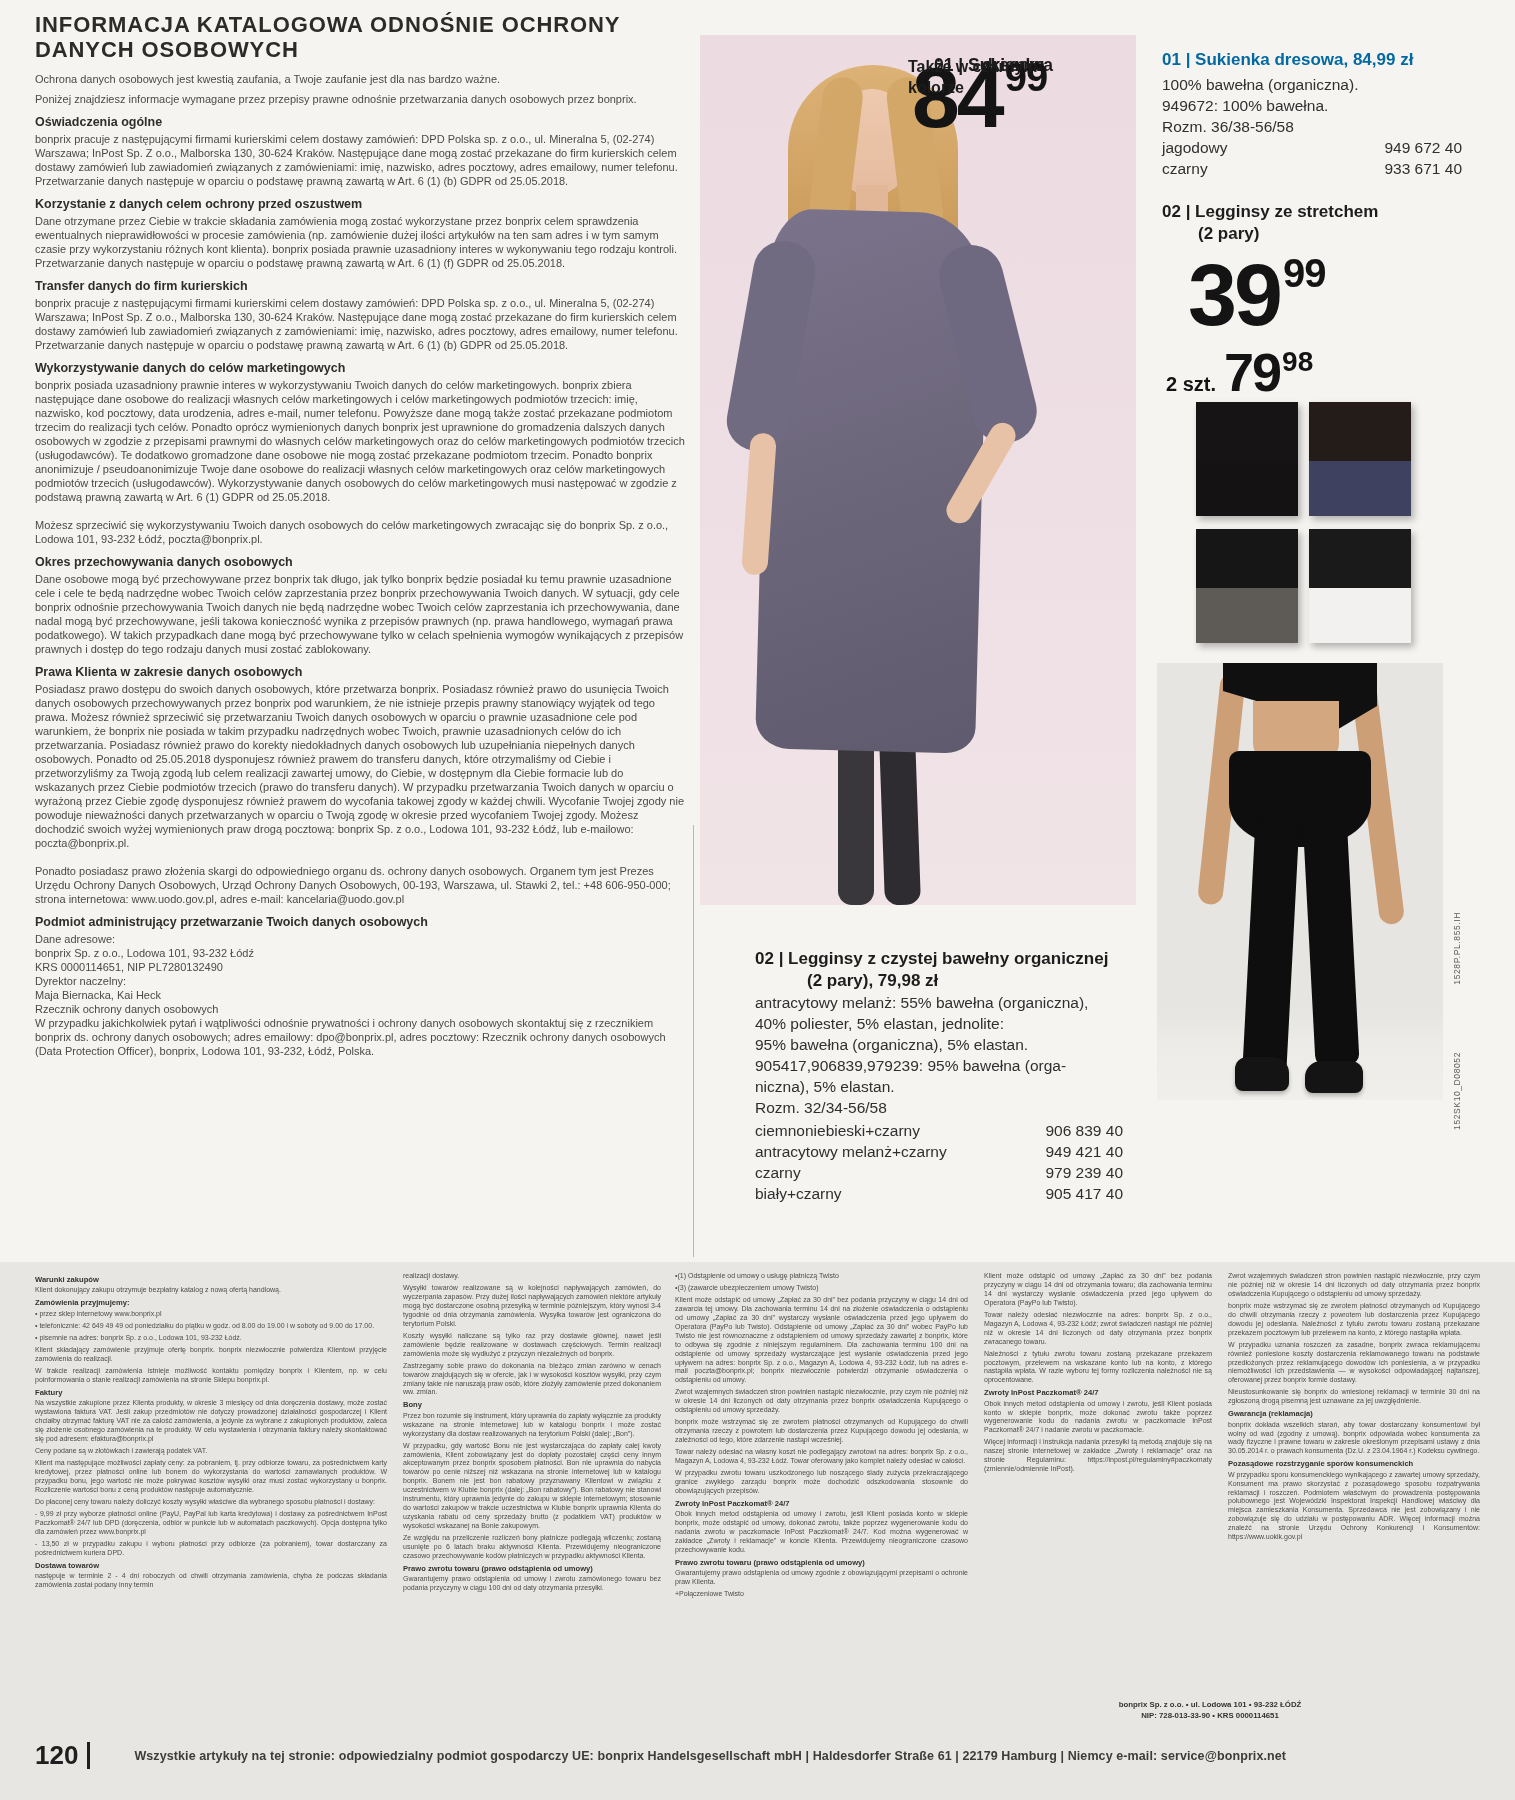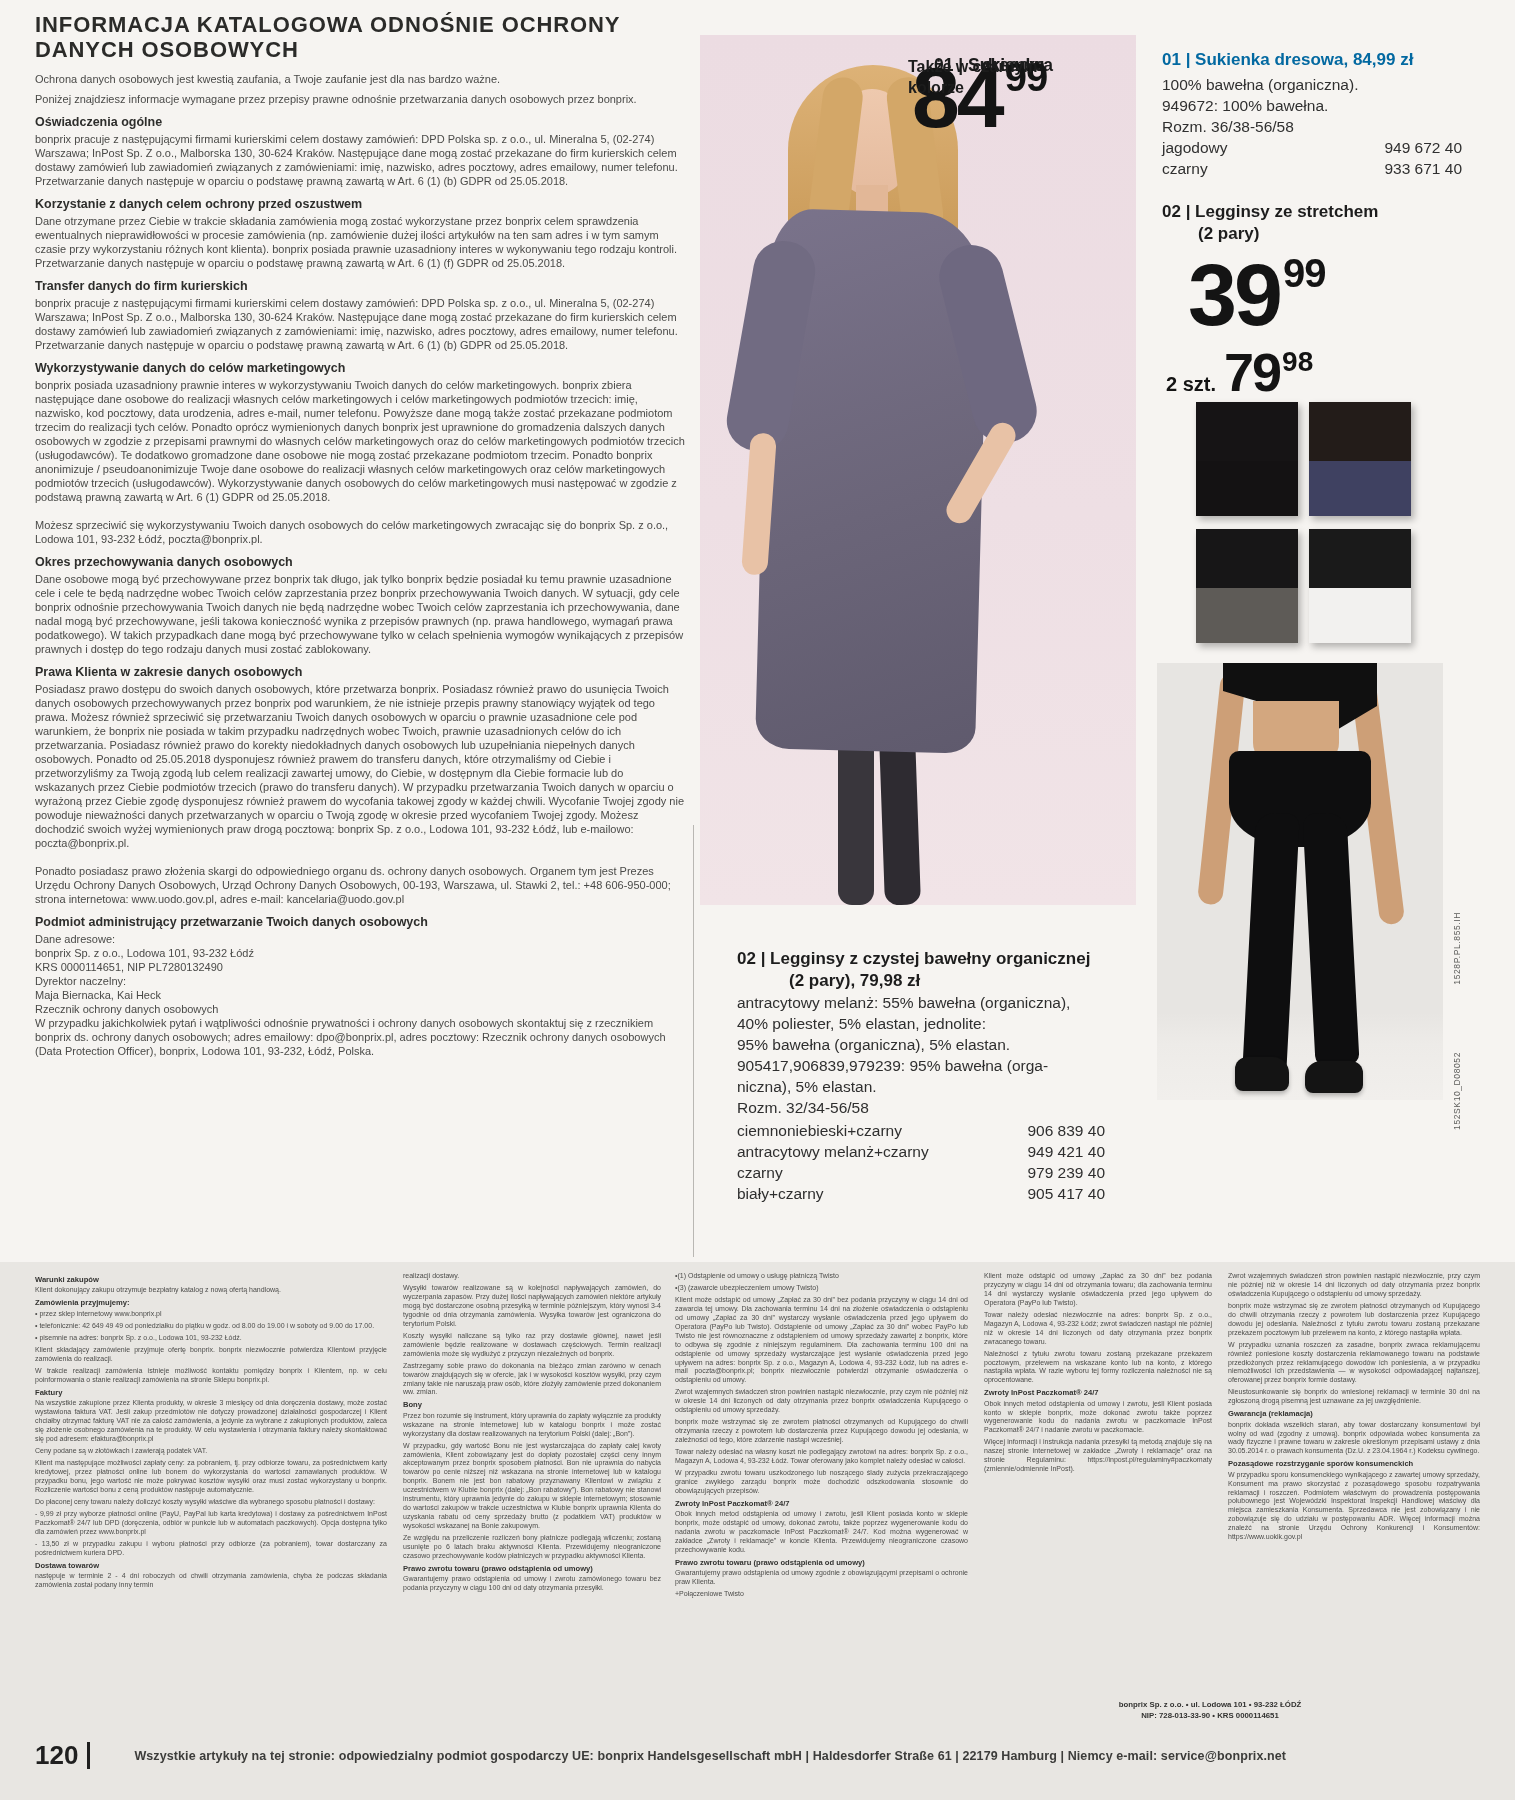--- a/index.html
+++ b/index.html
@@ -74,21 +74,21 @@
   .lg-mid{left:96px;top:38px;width:86px;height:62px;background:#d3a77f;border-radius:0 0 20px 20px;}
   .lg-arm-l{left:52px;top:10px;width:25px;height:232px;background:#cd9f77;border-radius:13px;transform:rotate(6deg);}
   .lg-arm-r{left:208px;top:10px;width:25px;height:252px;background:#cd9f77;border-radius:13px;transform:rotate(-7deg);}
   .lg-hips{left:72px;top:88px;width:142px;height:96px;background:#0e0e0f;border-radius:10px 10px 46% 46%;}
   .lg-leg1{left:92px;top:150px;width:44px;height:262px;background:#0e0e0f;border-radius:20px 12px 10px 10px;transform:rotate(3deg);}
   .lg-leg2{left:152px;top:150px;width:44px;height:252px;background:#0e0e0f;border-radius:12px 20px 10px 10px;transform:rotate(-3deg);}
   .lg-shoe1{left:78px;top:394px;width:54px;height:34px;background:#141414;border-radius:12px 16px 8px 8px;box-shadow:0 3px 4px rgba(0,0,0,.25);}
   .lg-shoe2{left:148px;top:398px;width:58px;height:32px;background:#141414;border-radius:16px 12px 8px 8px;box-shadow:0 3px 4px rgba(0,0,0,.25);}
 
   
-  .leg-detail{position:absolute;left:737px;top:948px;width:368px;color:#2f2f2f;}
+  .leg-detail{position:absolute;left:755px;top:948px;width:368px;color:#2f2f2f;}
   .ld-t1{font-size:17px;font-weight:bold;color:#1d1d1d;line-height:1.3;}
   .ld-t2{font-size:17px;font-weight:bold;color:#1d1d1d;margin-left:52px;line-height:1.3;}
   .ld-line{font-size:15.5px;line-height:21px;}
   .ld-colors{margin-top:2px;}
   .ld-colors .crow{width:368px;gap:28px;}
 
   .vcode{position:absolute;left:1452px;writing-mode:vertical-rl;transform:rotate(180deg);
     font-size:8.5px;color:#5c5c5a;letter-spacing:.6px;}
   .vc1{top:912px;} .vc2{top:1052px;}
 

